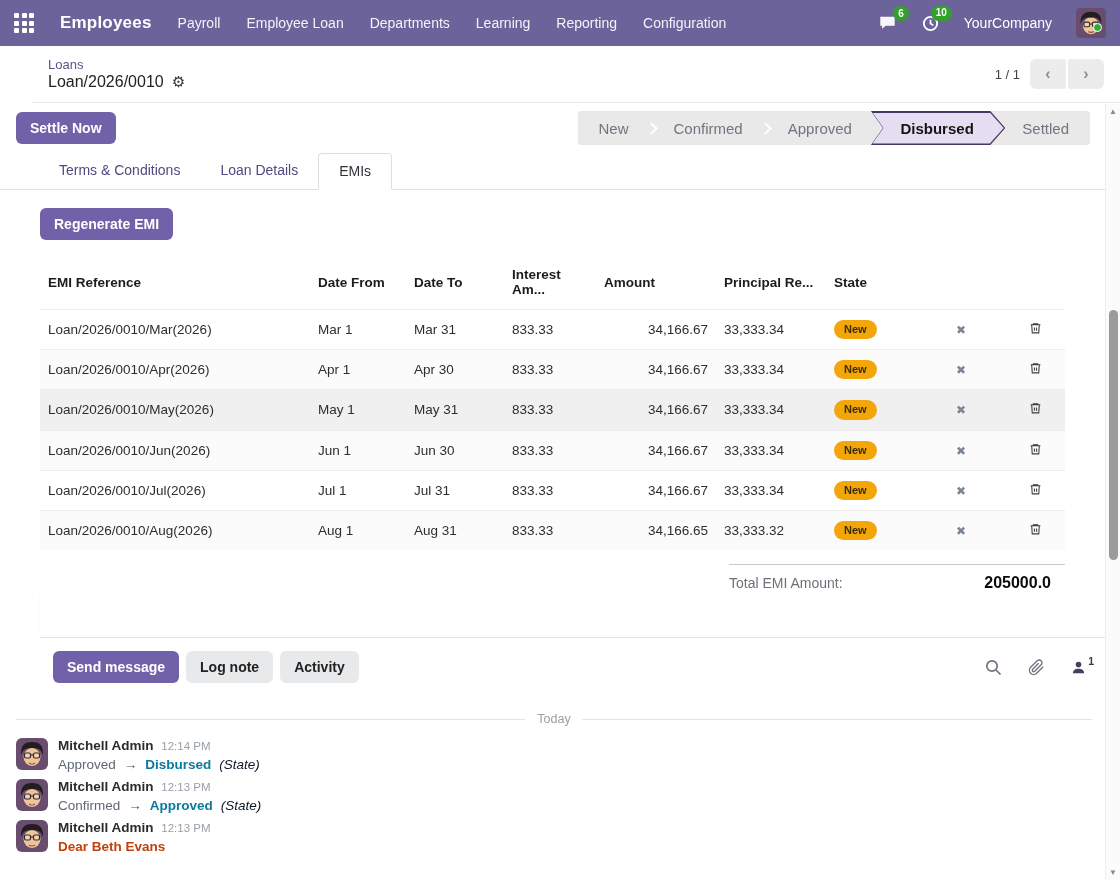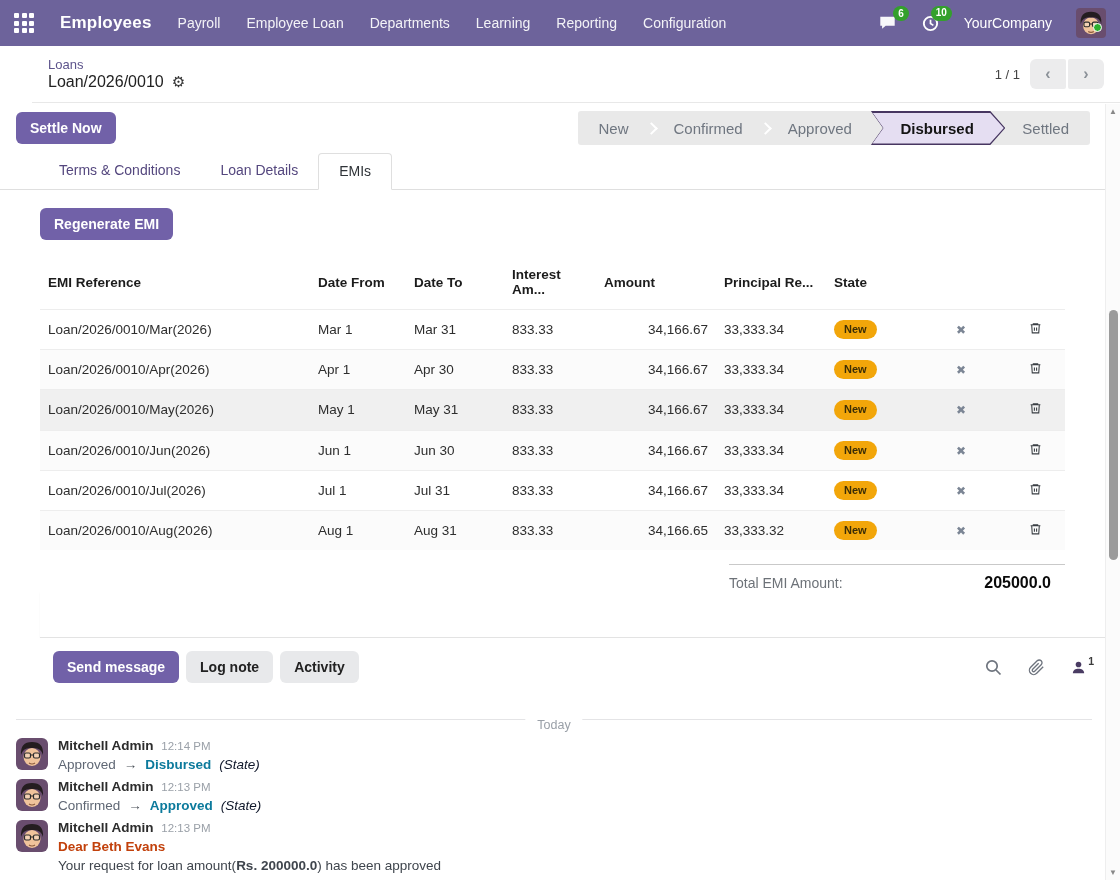--- a/index.html
+++ b/index.html
@@ -97,21 +97,21 @@
   
   .chatter { padding:13px 28px 0 16px; background:#fff; }
   .chatter-top { display:flex; justify-content:space-between; align-items:center; }
   .chatter-btns { display:flex; gap:7px;padding-left:37px; }
   .chatter-icons { display:flex; align-items:center; gap:26px; }
   .ch-icon { cursor:pointer; position:relative; display:flex; align-items:center; }
   .follower-count { font-size:10.5px; color:#3c3c3c; position:relative; top:-6px; left:2px; font-weight:600; }
 
   .day-divider { position:relative; margin:29px 0 12px 0; height:14px; }
   .day-divider .line { position:absolute; left:0; right:0; top:7px; border-top:1px solid #e4e4e6; }
-  .day-divider .label { position:absolute; left:50%; transform:translateX(-50%); top:6px;
+  .day-divider .label { position:absolute; left:50%; transform:translateX(-50%); top:0;
     background:#fff; padding:0 12px; font-size:12.5px; color:#9aa0a8; }
 
   .message { display:flex; gap:10px; margin-bottom:7px; }
   .msg-avatar { width:32px; height:32px; border-radius:6px; overflow:hidden; flex:none; cursor:pointer; }
   .msg-head { font-size:13.5px; }
   .msg-author { font-weight:700; color:#2c2c2c; }
   .msg-time { font-size:11.5px; color:#9aa0a8; margin-left:4px; }
   .msg-body { font-size:13.5px; color:#4a5058; margin-top:4px; display:flex; align-items:center; gap:8px; }
   .state-from { color:#5f6774; }
   .state-arrow { color:#4a5058; }
@@ -440,21 +440,20 @@
           <line x1="14.5" y1="17" x2="17.5" y2="17" stroke="#2b2b2b" stroke-width="1.2"></line>
           <path d="M13 25 q3 2 6 0" fill="none" stroke="#8a5a3c" stroke-width="1.2"></path>
         </svg>
       </div>
       <div>
         <div class="msg-head">
           <span class="msg-author">Mitchell Admin</span>
           <span class="msg-time">12:13 PM</span>
         </div>
         <div class="note-greeting">Dear Beth Evans</div>
-        <div class="note-body"><span>Your request for loan amount(</span><b>Rs. 200000.0</b><span>) has been approved</span></div>
       </div>
     </div>
 
   </div>
 
   <div class="scrollbar">
     <span class="sb-arrow sb-up">▲</span>
     <div class="sb-thumb"></div>
     <span class="sb-arrow sb-down">▼</span>
   </div>

